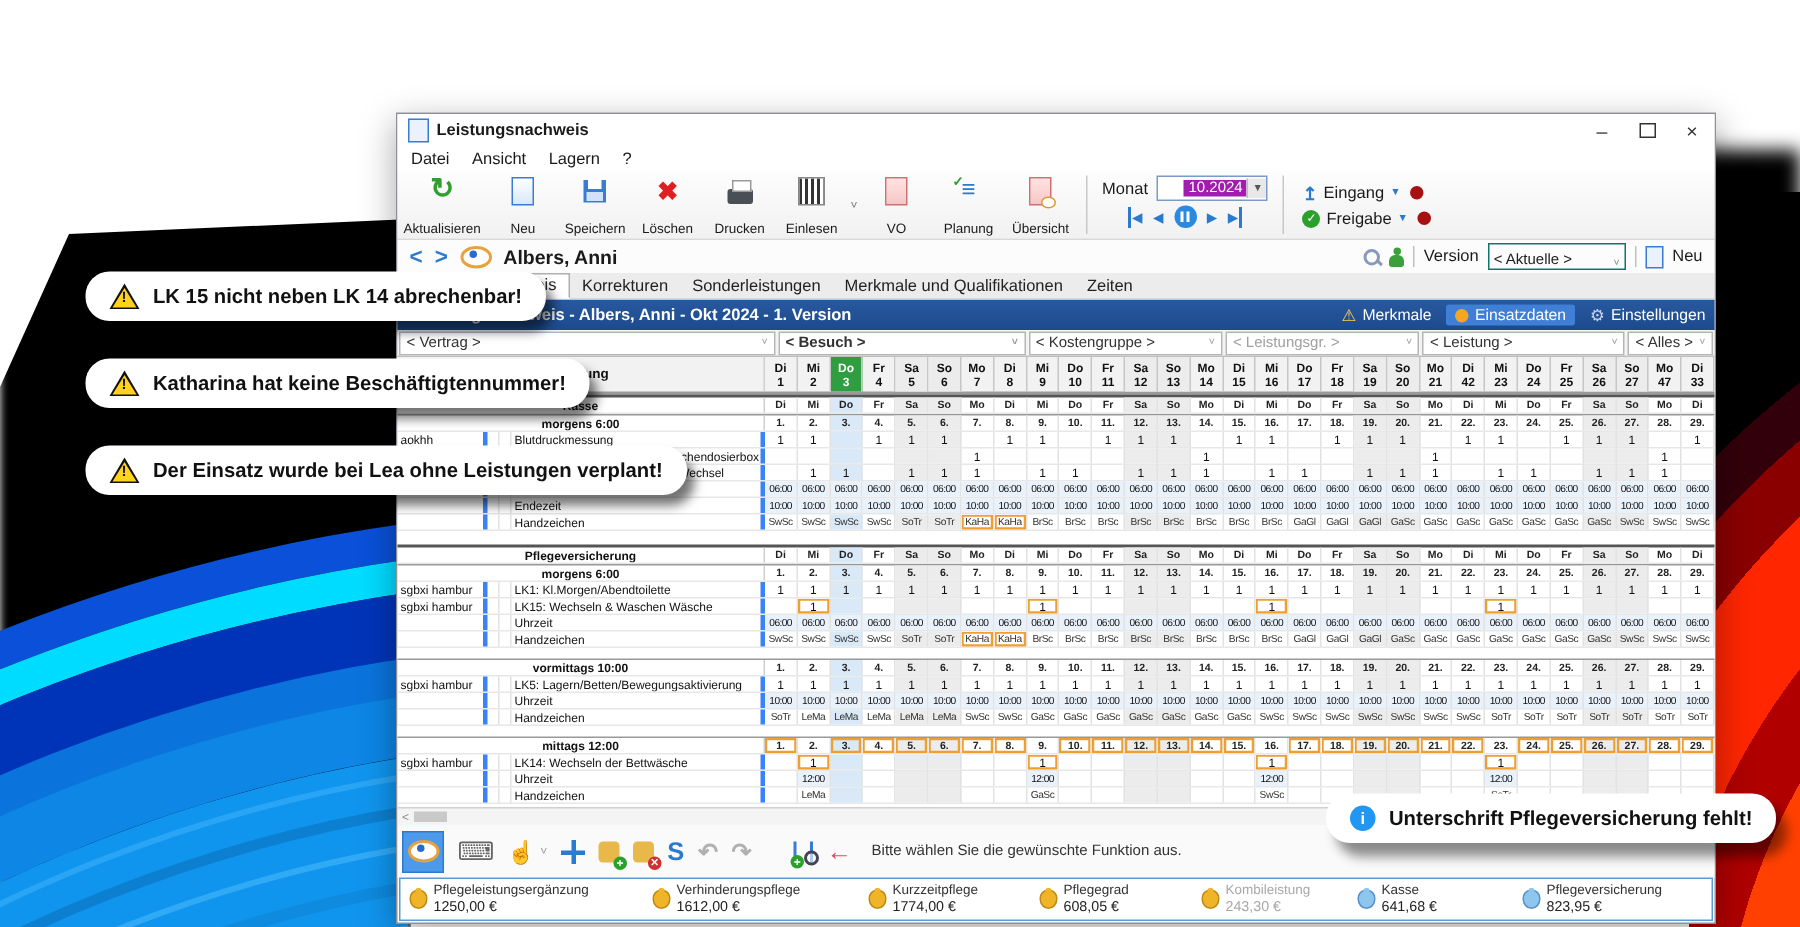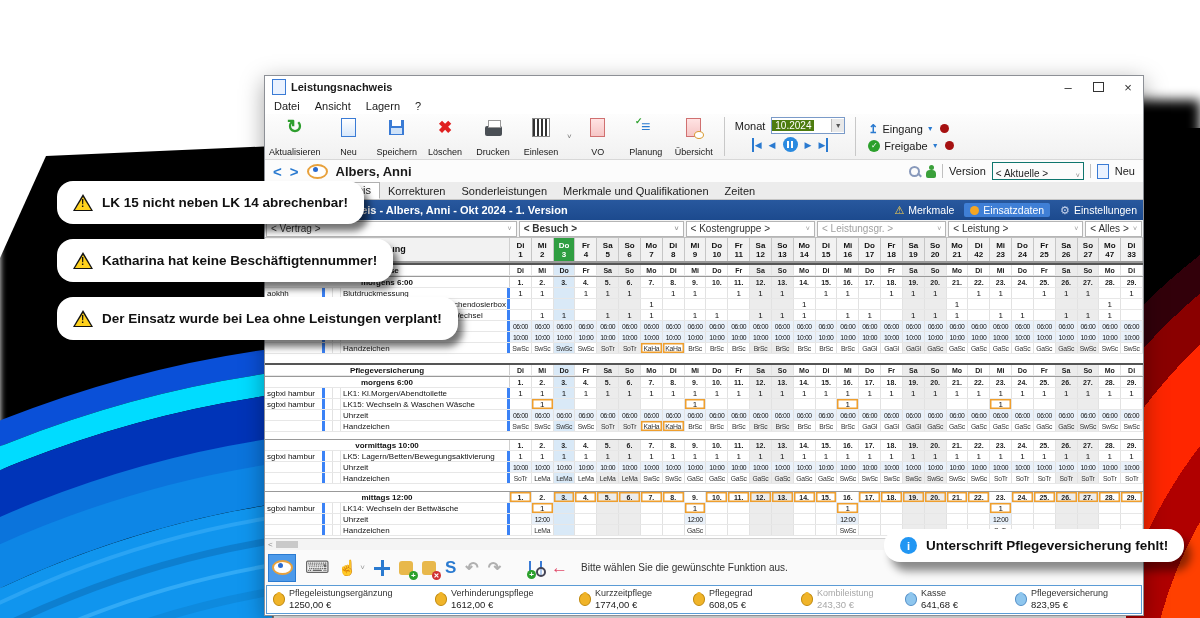--- a/index.html
+++ b/index.html
@@ -45,21 +45,21 @@
   .ic-print{width:17px;height:10px;background:#4a4f55;border-radius:2px;position:relative;margin-top:7px;}
   .ic-print:before{content:"";position:absolute;left:3px;top:-6px;width:11px;height:6px;background:#fff;border:1px solid #999;}
   .ic-scan{width:16px;height:17px;background:repeating-linear-gradient(90deg,#333 0 2px,#fff 2px 4px);border:1px solid #888;}
   .ic-plan{position:relative;font-size:16px;color:#2a7ad0;font-weight:bold;line-height:16px;}
   .ic-plan:before{content:"✓";position:absolute;left:-6px;top:-6px;font-size:9px;color:#2ca02c;}
   .tb-caret{font-size:8px;color:#777;align-self:center;margin:0 2px;}
   .tb-sep{width:1px;background:#c8c8c8;margin:3px 6px;}
   .monat-block{display:flex;flex-direction:column;padding:3px 4px;}
   .monat-line{display:flex;align-items:center;gap:6px;}
   .monat-field{width:72px;height:15px;border:1px solid #7a9ac8;background:#fff;display:flex;align-items:center;}
-  .monat-field .val{background:#4d7c0f;color:#fff;font-size:10px;padding:0 3px;margin-left:0;}
+  .monat-field .val{background:#a21caf;color:#fff;font-size:10px;padding:0 3px;margin-left:17px;}
   .monat-dd{margin-left:auto;width:12px;height:13px;background:#e8e8e8;border-left:1px solid #bbb;font-size:7px;color:#555;
      display:flex;align-items:center;justify-content:center;}
   .media-line{display:flex;align-items:center;gap:7px;margin-top:3px;justify-content:center;}
   .m-ic{color:#2a7ad0;font-size:9px;line-height:14px;}
   .m-ic.bar-l{border-left:2px solid #2a7ad0;padding-left:1px;}
   .m-ic.bar-r{border-right:2px solid #2a7ad0;padding-right:1px;}
   .m-pause{width:15px;height:15px;border-radius:50%;background:#2a8ae0;position:relative;}
   .m-pause:before{content:"";position:absolute;left:4px;top:4px;width:2px;height:7px;background:#fff;}
   .m-pause:after{content:"";position:absolute;left:8px;top:4px;width:2px;height:7px;background:#fff;}
   .status-block{display:flex;flex-direction:column;justify-content:center;gap:4px;padding:0 6px;}
@@ -151,21 +151,21 @@
   .moneybag{width:10px;height:11px;border-radius:45% 45% 50% 50%;margin-top:5px;position:relative;}
   .moneybag:before{content:"";position:absolute;left:3px;top:-2px;width:4px;height:3px;background:inherit;border-radius:2px;}
   .moneybag.gold{background:#f0b429;border:1px solid #c08a10;}
   .moneybag.blue{background:#8ec6ee;border:1px solid #5590c8;}
   .sum-txt{display:flex;flex-direction:column;line-height:11px;}
   .sum-label{font-size:9px;color:#333;}
   .sum-value{font-size:9.5px;color:#222;}
   .sum-item.muted .sum-label,.sum-item.muted .sum-value{color:#a8a8a8;}
   
   .callout{position:absolute;background:#fff;border-radius:16px;display:flex;align-items:center;gap:9px;
-     padding:0 16px;height:43px;box-shadow:5px 7px 7px rgba(0,0,0,.55);font-weight:bold;font-size:13.5px;color:#111;
+     padding:0 16px;height:33px;box-shadow:5px 7px 7px rgba(0,0,0,.55);font-weight:bold;font-size:13.5px;color:#111;
      white-space:nowrap;z-index:30;}
   .callout.w0{left:57px;top:181px;}
   .callout.w1{left:57px;top:239px;}
   .callout.w2{left:57px;top:297px;}
   .callout.info{left:884px;top:529px;height:33px;box-shadow:7px 9px 8px rgba(0,0,0,.45);}
   .tri{position:relative;width:0;height:0;border-left:10px solid transparent;border-right:10px solid transparent;
      border-bottom:17px solid #111;flex:0 0 auto;}
   .tri:before{content:"";position:absolute;left:-8px;top:2.5px;width:0;height:0;border-left:8px solid transparent;
      border-right:8px solid transparent;border-bottom:13.5px solid #ffd21e;}
   .tri:after{content:"!";position:absolute;left:-2px;top:4px;font-size:10px;font-weight:bold;color:#111;z-index:2;}

